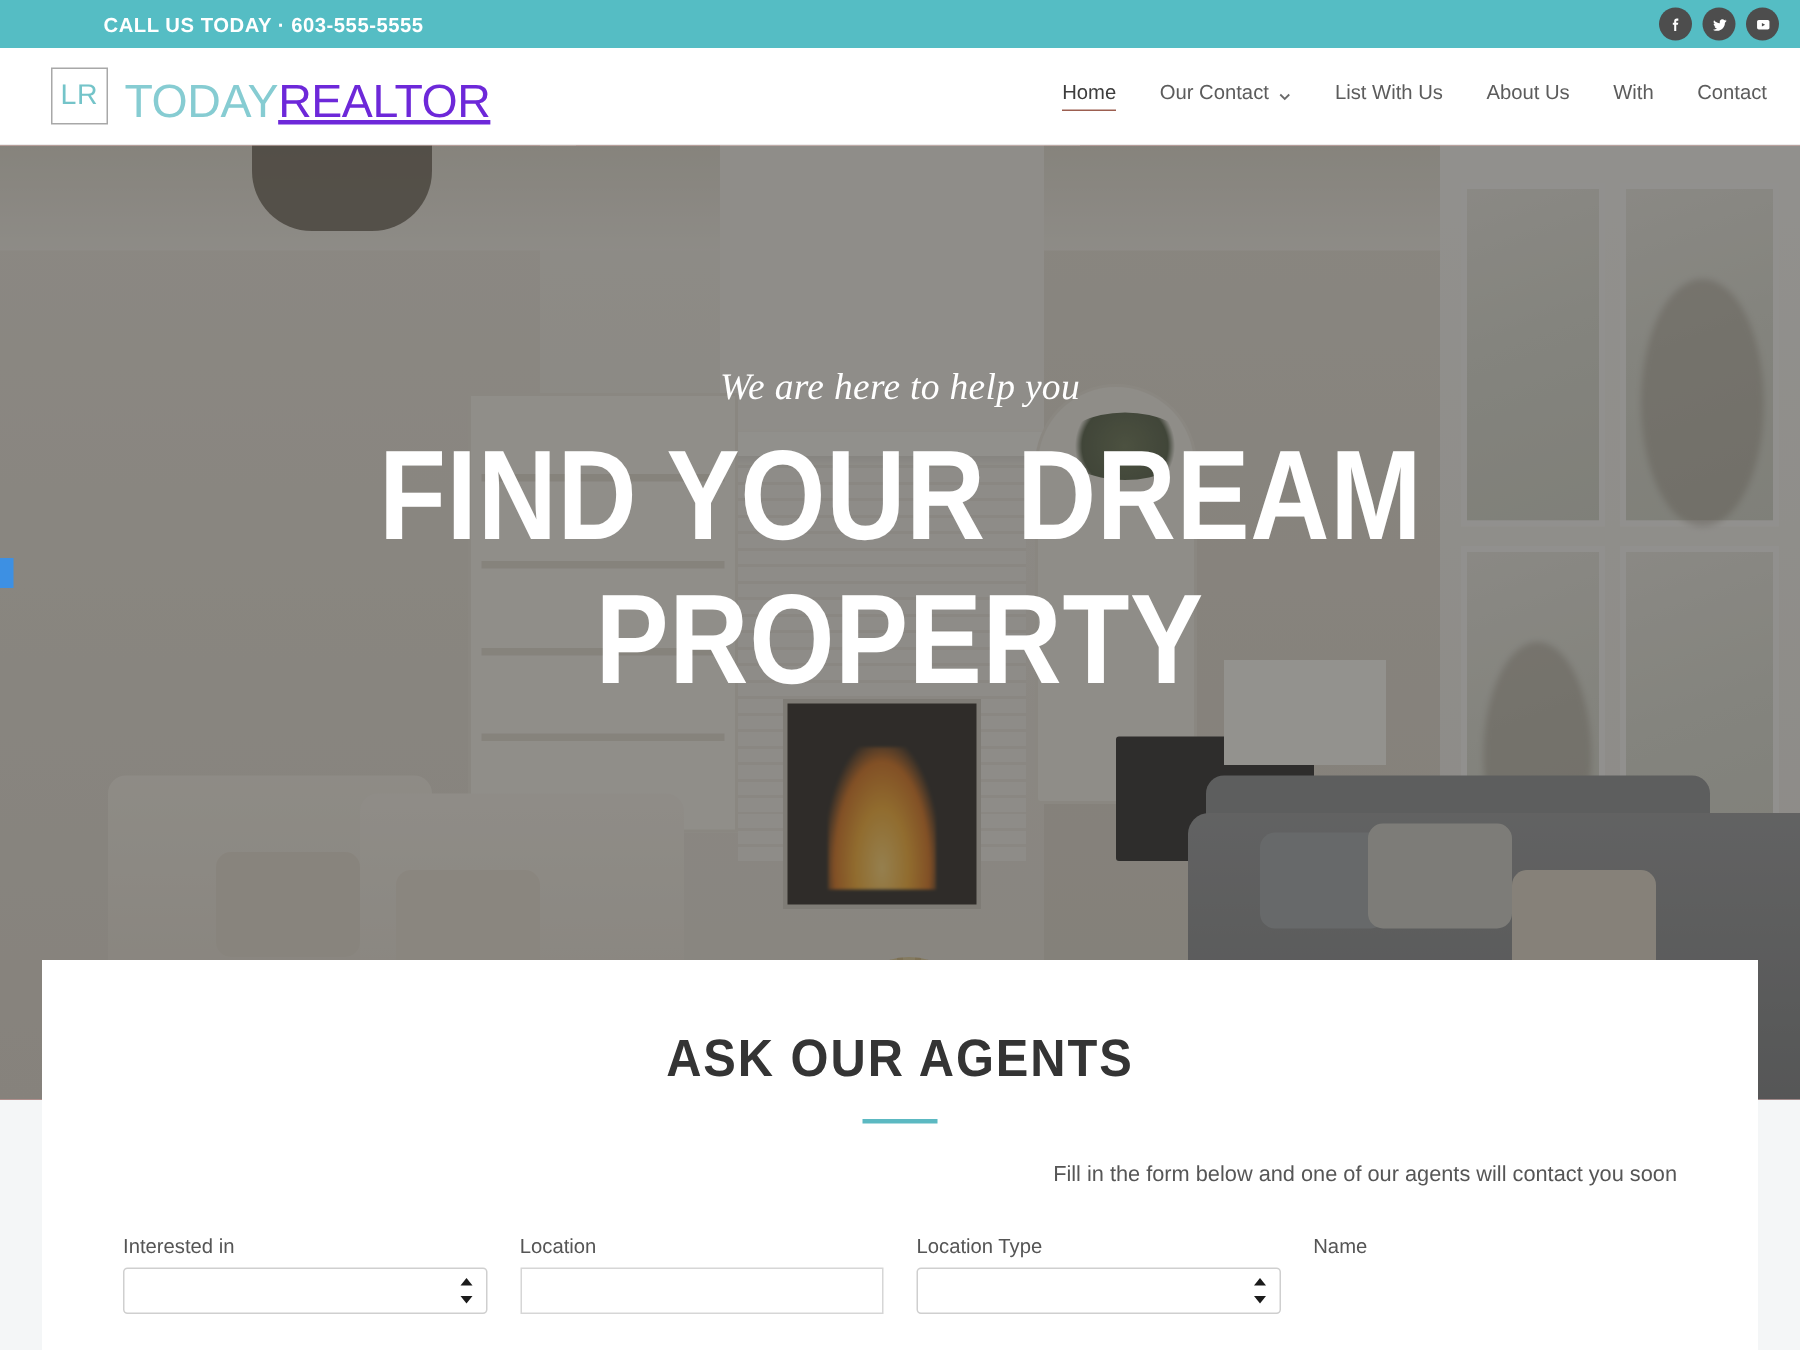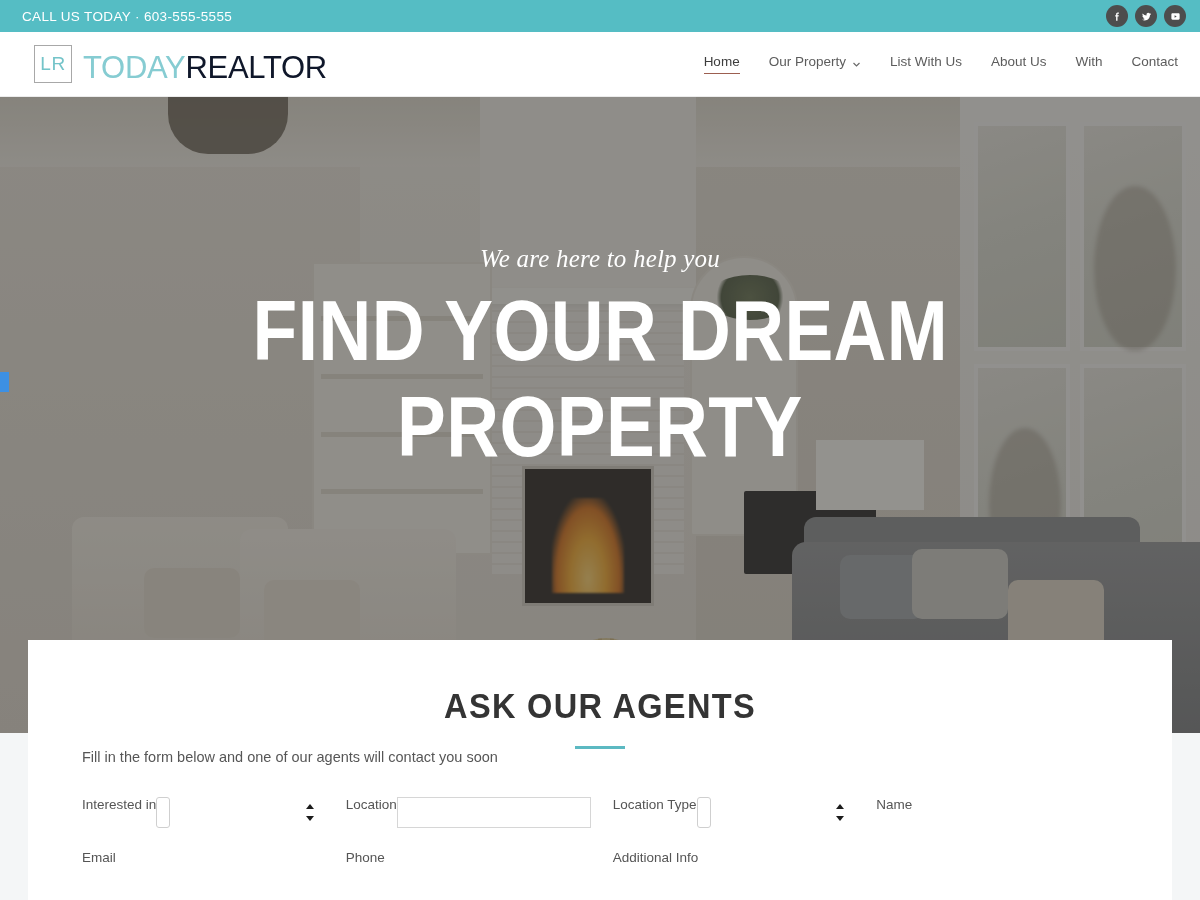--- a/index.html
+++ b/index.html
@@ -15,22 +15,23 @@
     height: 32px;
     background: #55bdc4;
     display: flex;
     align-items: center;
     justify-content: space-between;
     padding: 0 14px 0 22px;
   }
   .topbar-phone {
     color: #ffffff;
     font-size: 13.5px;
-    font-weight: normal;
+    font-weight: bold;
     letter-spacing: .35px;
+    margin-left: 47px;
   }
   .social-row { display: flex; gap: 7px; align-items: center; }
   .social-btn {
     width: 22px; height: 22px; border-radius: 50%;
     background: #4d4d4d;
     display: flex; align-items: center; justify-content: center;
     cursor: pointer;
   }
   .social-btn svg { width: 11px; height: 11px; fill: #ffffff; display:block; }
 
@@ -49,21 +50,21 @@
     width: 38px; height: 38px;
     border: 1px solid #a8a8a8;
     display: flex; align-items: center; justify-content: center;
     color: #74c4c9;
     font-size: 19px;
     letter-spacing: .5px;
     font-family: "Liberation Sans", sans-serif;
   }
   .logo-text { font-size: 31px; letter-spacing: -0.3px; line-height: 1; }
   .logo-text .lt-a { color: #86ccd2; font-weight: 300; }
-  .logo-text .lt-b { color: #0f172a; font-weight: 400; }
+  .logo-text .lt-b { color: #6d28d9; font-weight: 400; text-decoration: underline; }
 
   .nav { display: flex; align-items: center; gap: 29px; text-align: right; }
   .nav-item {
     font-size: 13.5px;
     color: #5c5c5c;
     cursor: pointer;
     position: relative;
     padding-bottom: 5px;
     display: flex; align-items: center; gap: 6px;
     white-space: nowrap;
@@ -184,31 +185,32 @@
     font-size: 35px;
     color: #343434;
     letter-spacing: 1.4px;
     transform: scaleX(0.93);
   }
   .card-divider {
     width: 50px; height: 3px; background: #5cb9c2;
     margin: 20px auto 0 auto;
   }
   .card-subtitle {
-    text-align: left;
+    text-align: right;
     font-size: 14.5px;
     color: #565656;
+    margin-top: 26px;
   }
   .form-grid {
     display: grid;
     grid-template-columns: repeat(4, 1fr);
     gap: 22px 22px;
     margin-top: 32px;
   }
-  .field { display: flex; flex-direction: row; }
+  .field { display: flex; flex-direction: column; }
   .field-label {
     font-size: 13.5px;
     color: #555555;
     margin-bottom: 7px;
   }
   .field input {
     height: 31px;
     border: 1px solid #d6d6d6;
     background: #ffffff;
     font-size: 13px;
@@ -223,21 +225,21 @@
     border-radius: 3px;
     background: #ffffff;
     font-size: 13px;
     font-family: "Liberation Sans", sans-serif;
     padding: 0 6px;
     color: #333;
     outline: none;
     -webkit-appearance: none;
     appearance: none;
   }
-  .select-wrap { position: relative; display: flex; flex-direction: row; }
+  .select-wrap { position: relative; display: flex; flex-direction: column; }
   .spinner {
     position: absolute; right: 9px; bottom: 7px;
     width: 9px; height: 17px;
     pointer-events: none;
     display: flex; flex-direction: column; justify-content: space-between;
   }
   .spinner i { display:block; width:0; height:0; border-left:4.5px solid transparent; border-right:4.5px solid transparent; }
   .spinner .up   { border-bottom: 5px solid #1b1b1b; }
   .spinner .down { border-top: 5px solid #1b1b1b; }
 </style>
@@ -270,21 +272,21 @@
     <div class="logo-mark">LR</div>
     <div class="logo-text">
       <span class="lt-a">TODAY</span><span class="lt-b">REALTOR</span>
     </div>
   </div>
   <div class="nav">
     <div class="nav-item active">
       <span>Home</span>
     </div>
     <div class="nav-item">
-      <span>Our Property</span>
+      <span>Our Contact</span>
       <span class="chev">
         <svg viewBox="0 0 12 12">
             <polyline points="2,4 6,8 10,4"></polyline>
           </svg>
       </span>
     </div>
     <div class="nav-item">
       <span>List With Us</span>
     </div>
     <div class="nav-item">

